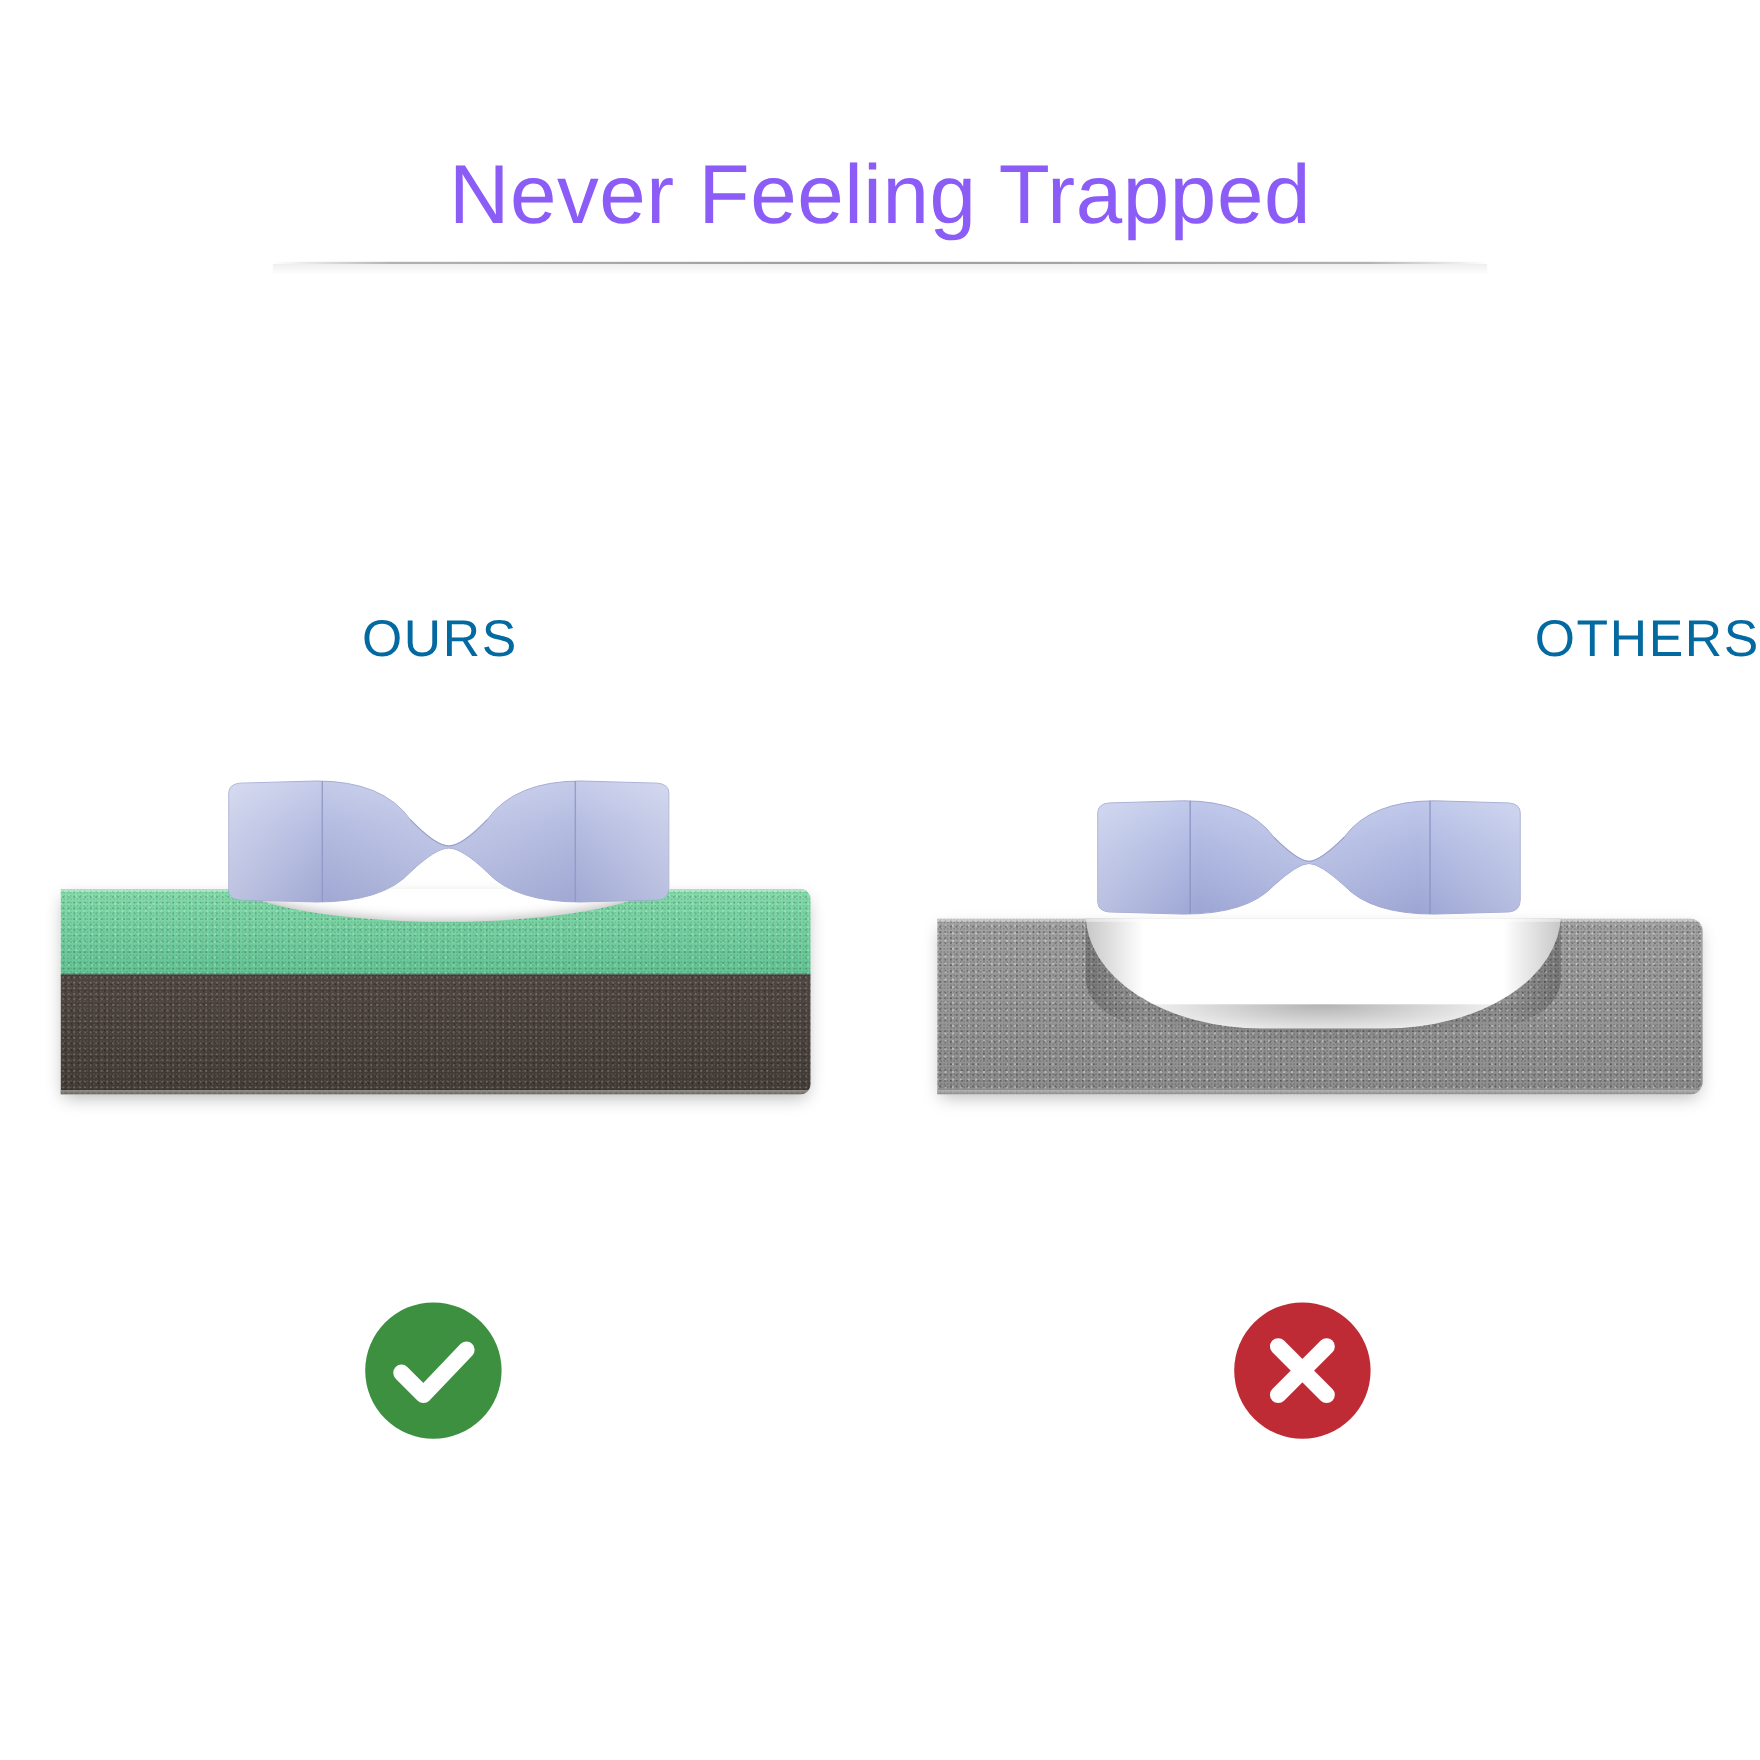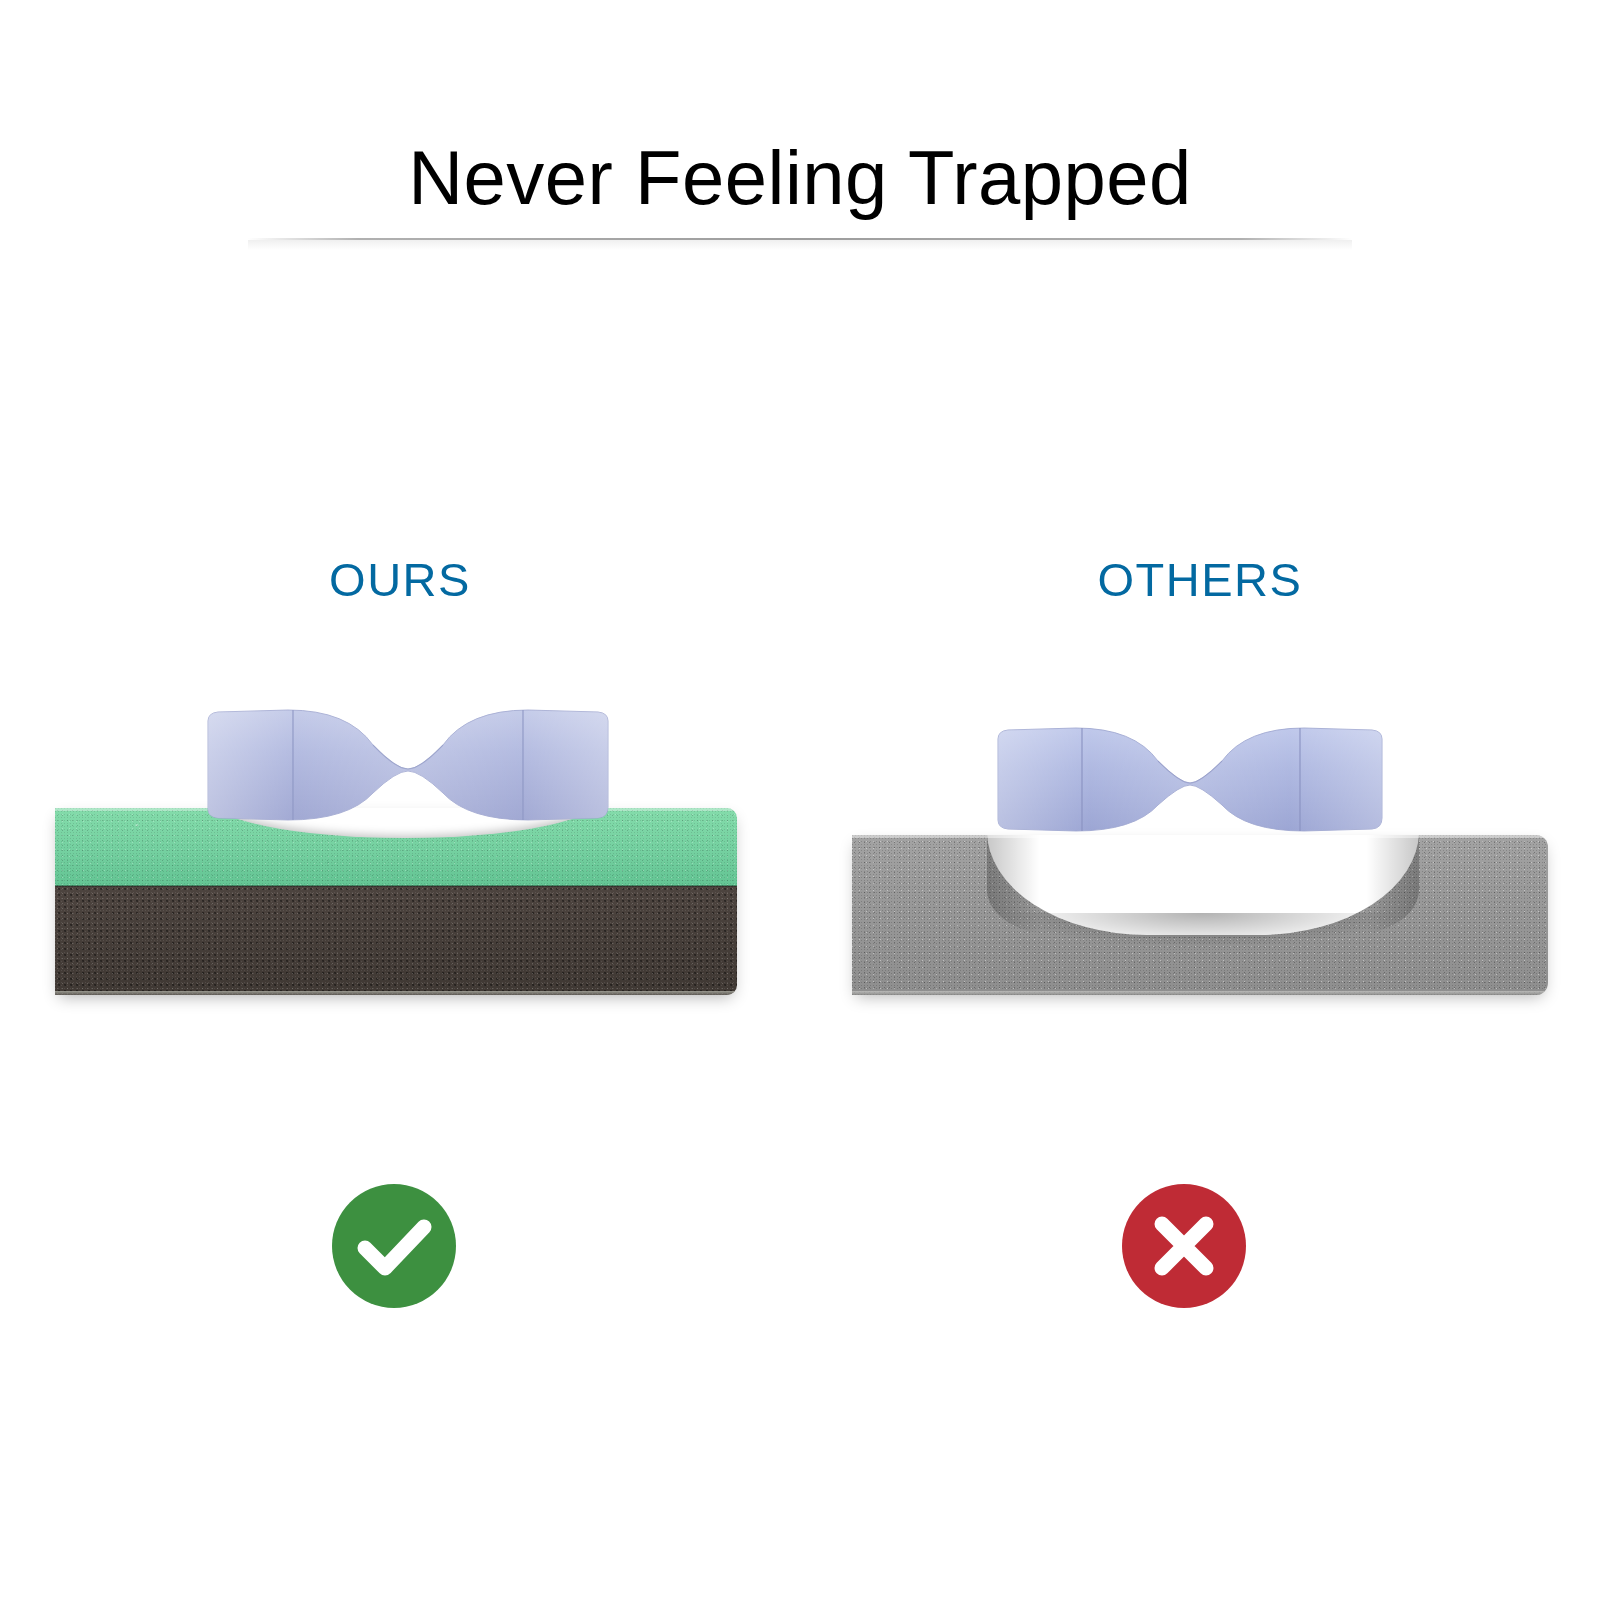--- a/index.html
+++ b/index.html
@@ -24,21 +24,21 @@
   }
   .page-title {
     position: absolute;
     top: 140px;
     left: 0;
     width: 1600px;
     text-align: center;
     font-size: 76px;
     font-weight: 400;
     letter-spacing: 0.5px;
-    color: #000000;
+    color: #8b5cf6;
     line-height: 1;
     white-space: nowrap;
   }
   .title-divider {
     position: absolute;
     top: 238px;
     left: 248px;
     width: 1104px;
     height: 2px;
     background: linear-gradient(to right,
@@ -63,21 +63,21 @@
   .col-label {
     position: absolute;
     top: 552px;
     font-size: 47px;
     font-weight: 400;
     color: #0369a1;
     letter-spacing: 1.5px;
     white-space: nowrap;
   }
   .col-label.ours   { left: 0;   width: 800px; text-align: center; }
-  .col-label.others { left: 800px; width: 800px; text-align: center; }
+  .col-label.others { left: 800px; width: 800px; text-align: right; }
 
   
   .panel {
     position: absolute;
     top: 690px;
     height: 330px;
   }
   .panel.left  { left: 0;    width: 800px; }
   .panel.right { left: 800px; width: 800px; }
 

